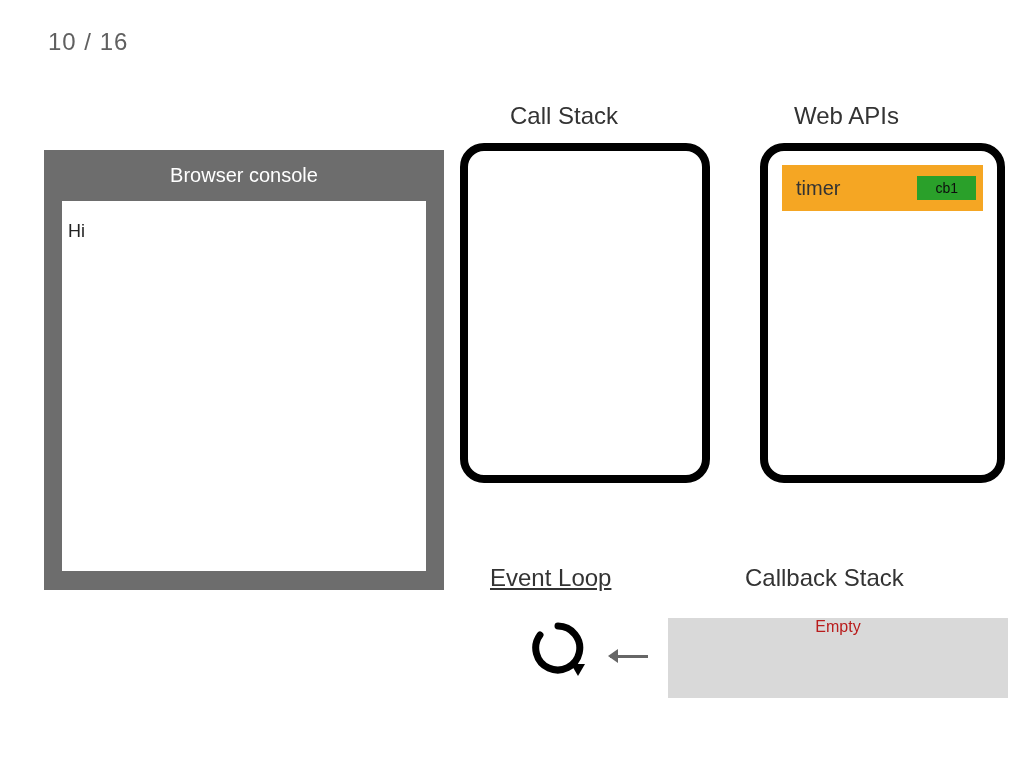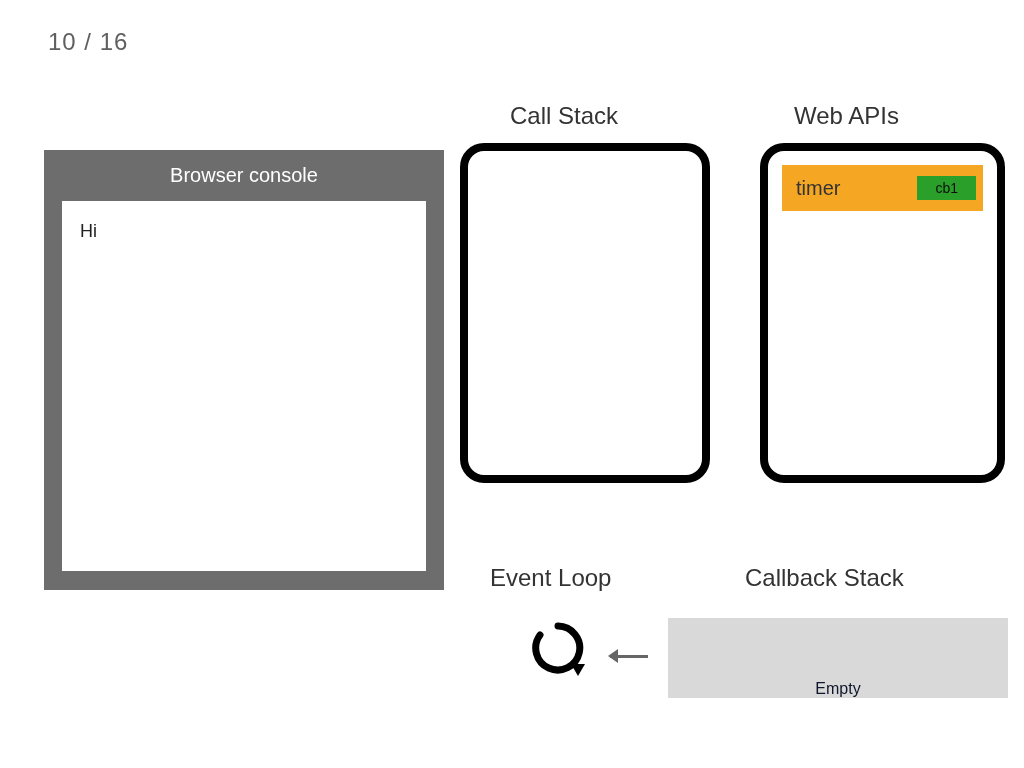--- a/index.html
+++ b/index.html
@@ -39,36 +39,36 @@
     text-align: center;
     color: #ffffff;
     font-size: 20px;
     padding: 14px 0;
   }
   .console-body {
     background: #ffffff;
     width: 100%;
     height: 370px;
     box-sizing: border-box;
-    padding: 20px 18px;
+    padding: 20px 6px;
   }
   .console-line {
     font-size: 18px;
     color: #222;
     margin-bottom: 16px;
   }
 
   .section-title {
     position: absolute;
     font-size: 24px;
     color: #333;
   }
   .title-callstack { top: 102px; left: 510px; }
   .title-webapis   { top: 102px; left: 794px; }
-  .title-eventloop { top: 564px; left: 490px; }
+  .title-eventloop { top: 564px; left: 490px; text-decoration: underline; }
   .title-cbqueue   { top: 564px; left: 745px; }
 
   .stack-box {
     position: absolute;
     top: 143px;
     border: 8px solid #000000;
     border-radius: 24px;
     background: #ffffff;
     box-sizing: border-box;
   }
@@ -100,24 +100,24 @@
   }
 
   .callback-queue {
     position: absolute;
     top: 618px;
     left: 668px;
     width: 340px;
     height: 80px;
     background: #d9d9d9;
     display: flex;
-    align-items: flex-end;
+    align-items: flex-start;
     justify-content: center;
     font-size: 16px;
-    color: #0f172a;
+    color: #b91c1c;
   }
 
   .loop-icon {
     position: absolute;
     top: 620px;
     left: 530px;
     width: 56px;
     height: 56px;
   }
 

